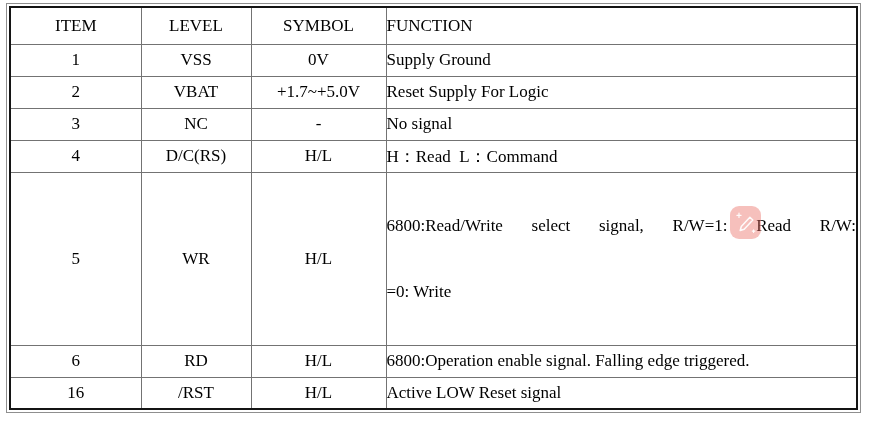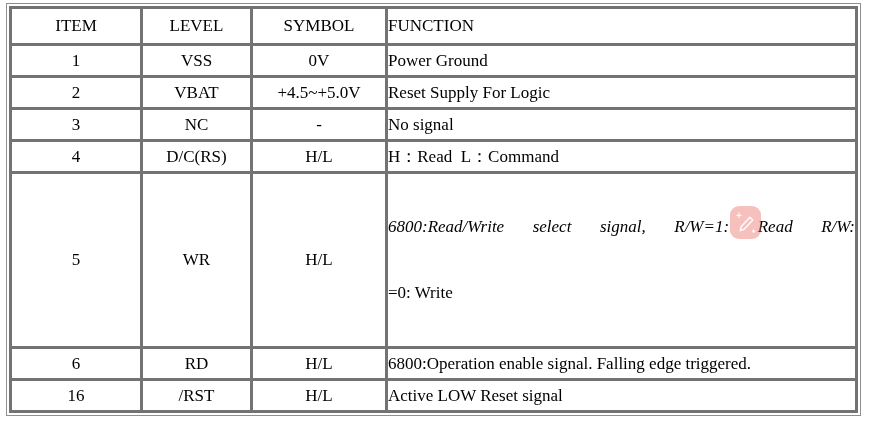--- a/index.html
+++ b/index.html
@@ -32,42 +32,41 @@
     background: #ffffff;
   }
   table.pin-table {
     width: 100%;
     border-collapse: collapse;
     table-layout: fixed;
     border: 2px solid #141414;
   }
   table.pin-table th,
   table.pin-table td {
-    border: 3px solid #737373;
+    border: 1px solid #737373;
     font-size: 17px;
     font-weight: normal;
     vertical-align: middle;
     padding: 0;
     overflow: hidden;
   }
   thead tr { height: 37px; }
   tbody tr { height: 32px; }
   tbody tr.tall { height: 69px; }
   .c-center { text-align: center; }
   .c-func {
     text-align: left;
     padding-left: 12px;
     padding-right: 4px;
     white-space: pre-wrap;
   }
   .jline {
     text-align: justify;
     text-align-last: justify;
     line-height: 26px;
-    font-style: italic;
   }
   .line2 {
     text-align: left;
     text-align-last: left;
     line-height: 26px;
   }
   
   .watermark {
     position: absolute;
     left: 730px;
@@ -102,26 +101,26 @@
           <th class="c-center">LEVEL</th>
           <th class="c-center">SYMBOL</th>
           <th class="c-func">FUNCTION</th>
         </tr>
       </thead>
       <tbody>
         <tr>
           <td class="c-center">1</td>
           <td class="c-center">VSS</td>
           <td class="c-center">0V</td>
-          <td class="c-func">Power Ground</td>
+          <td class="c-func">Supply Ground</td>
         </tr>
         <tr>
           <td class="c-center">2</td>
           <td class="c-center">VBAT</td>
-          <td class="c-center">+4.5~+5.0V</td>
+          <td class="c-center">+1.7~+5.0V</td>
           <td class="c-func">Reset Supply For Logic</td>
         </tr>
         <tr>
           <td class="c-center">3</td>
           <td class="c-center">NC</td>
           <td class="c-center">-</td>
           <td class="c-func">No signal</td>
         </tr>
         <tr>
           <td class="c-center">4</td>

